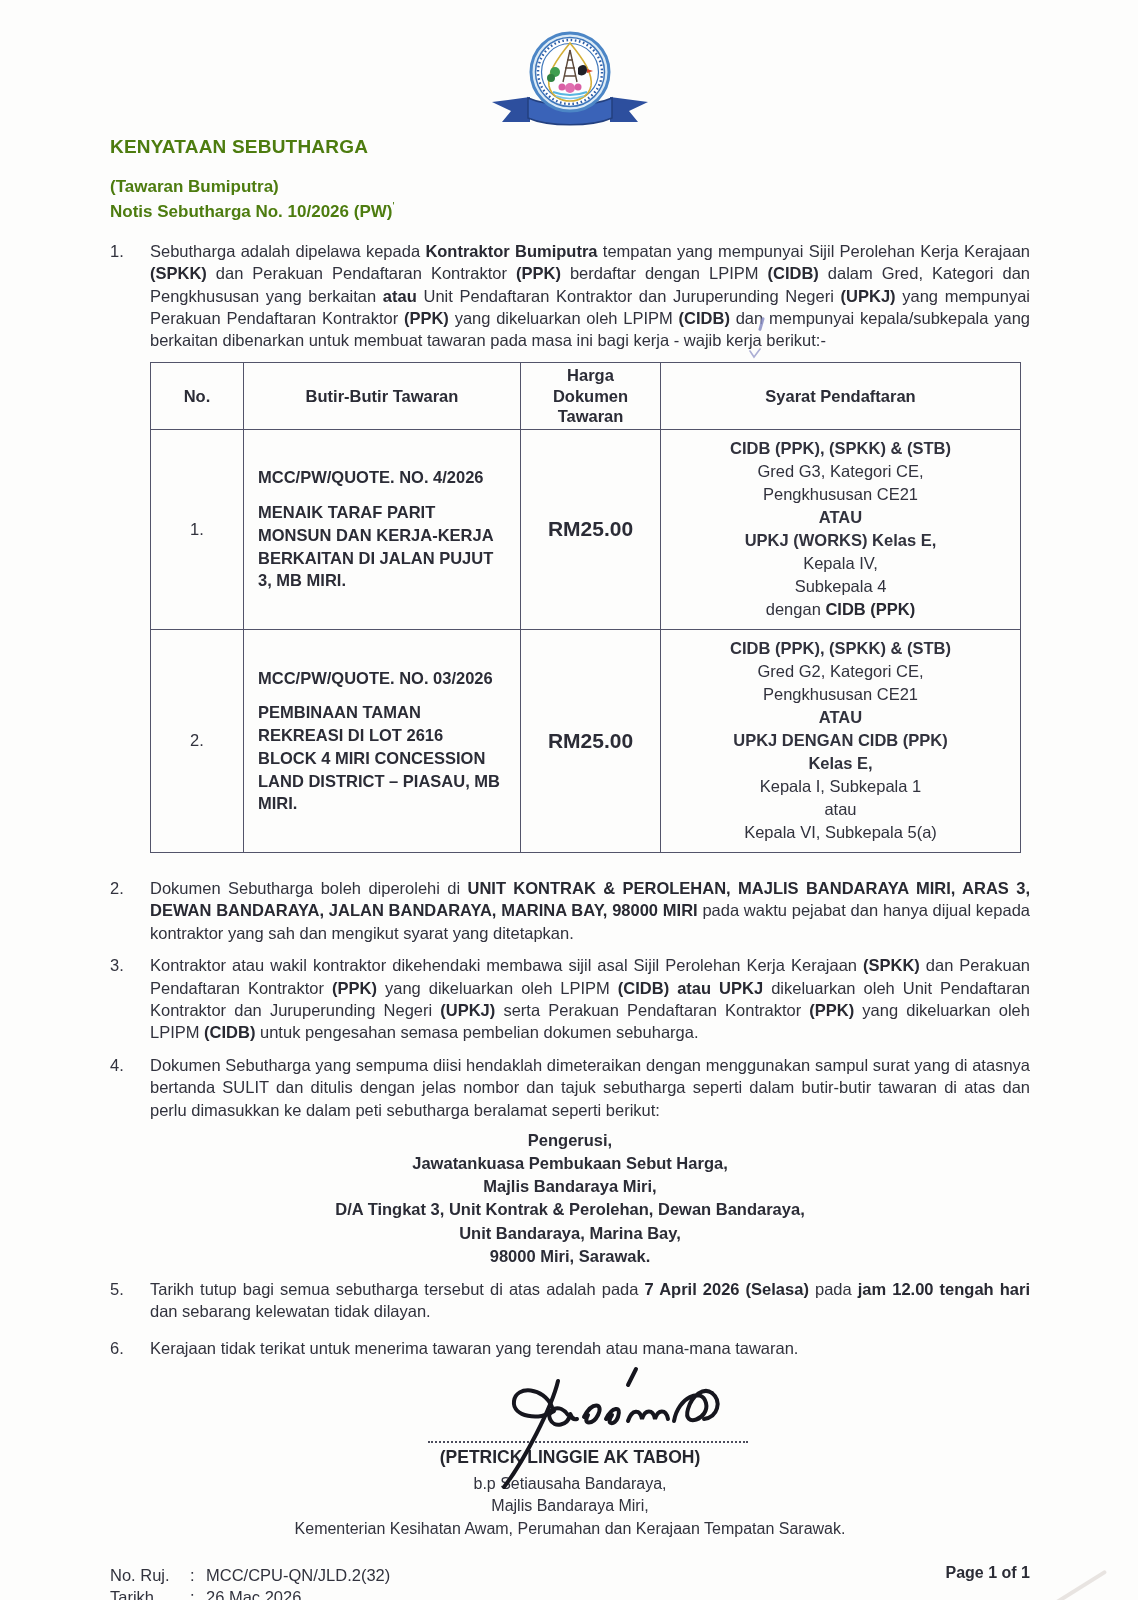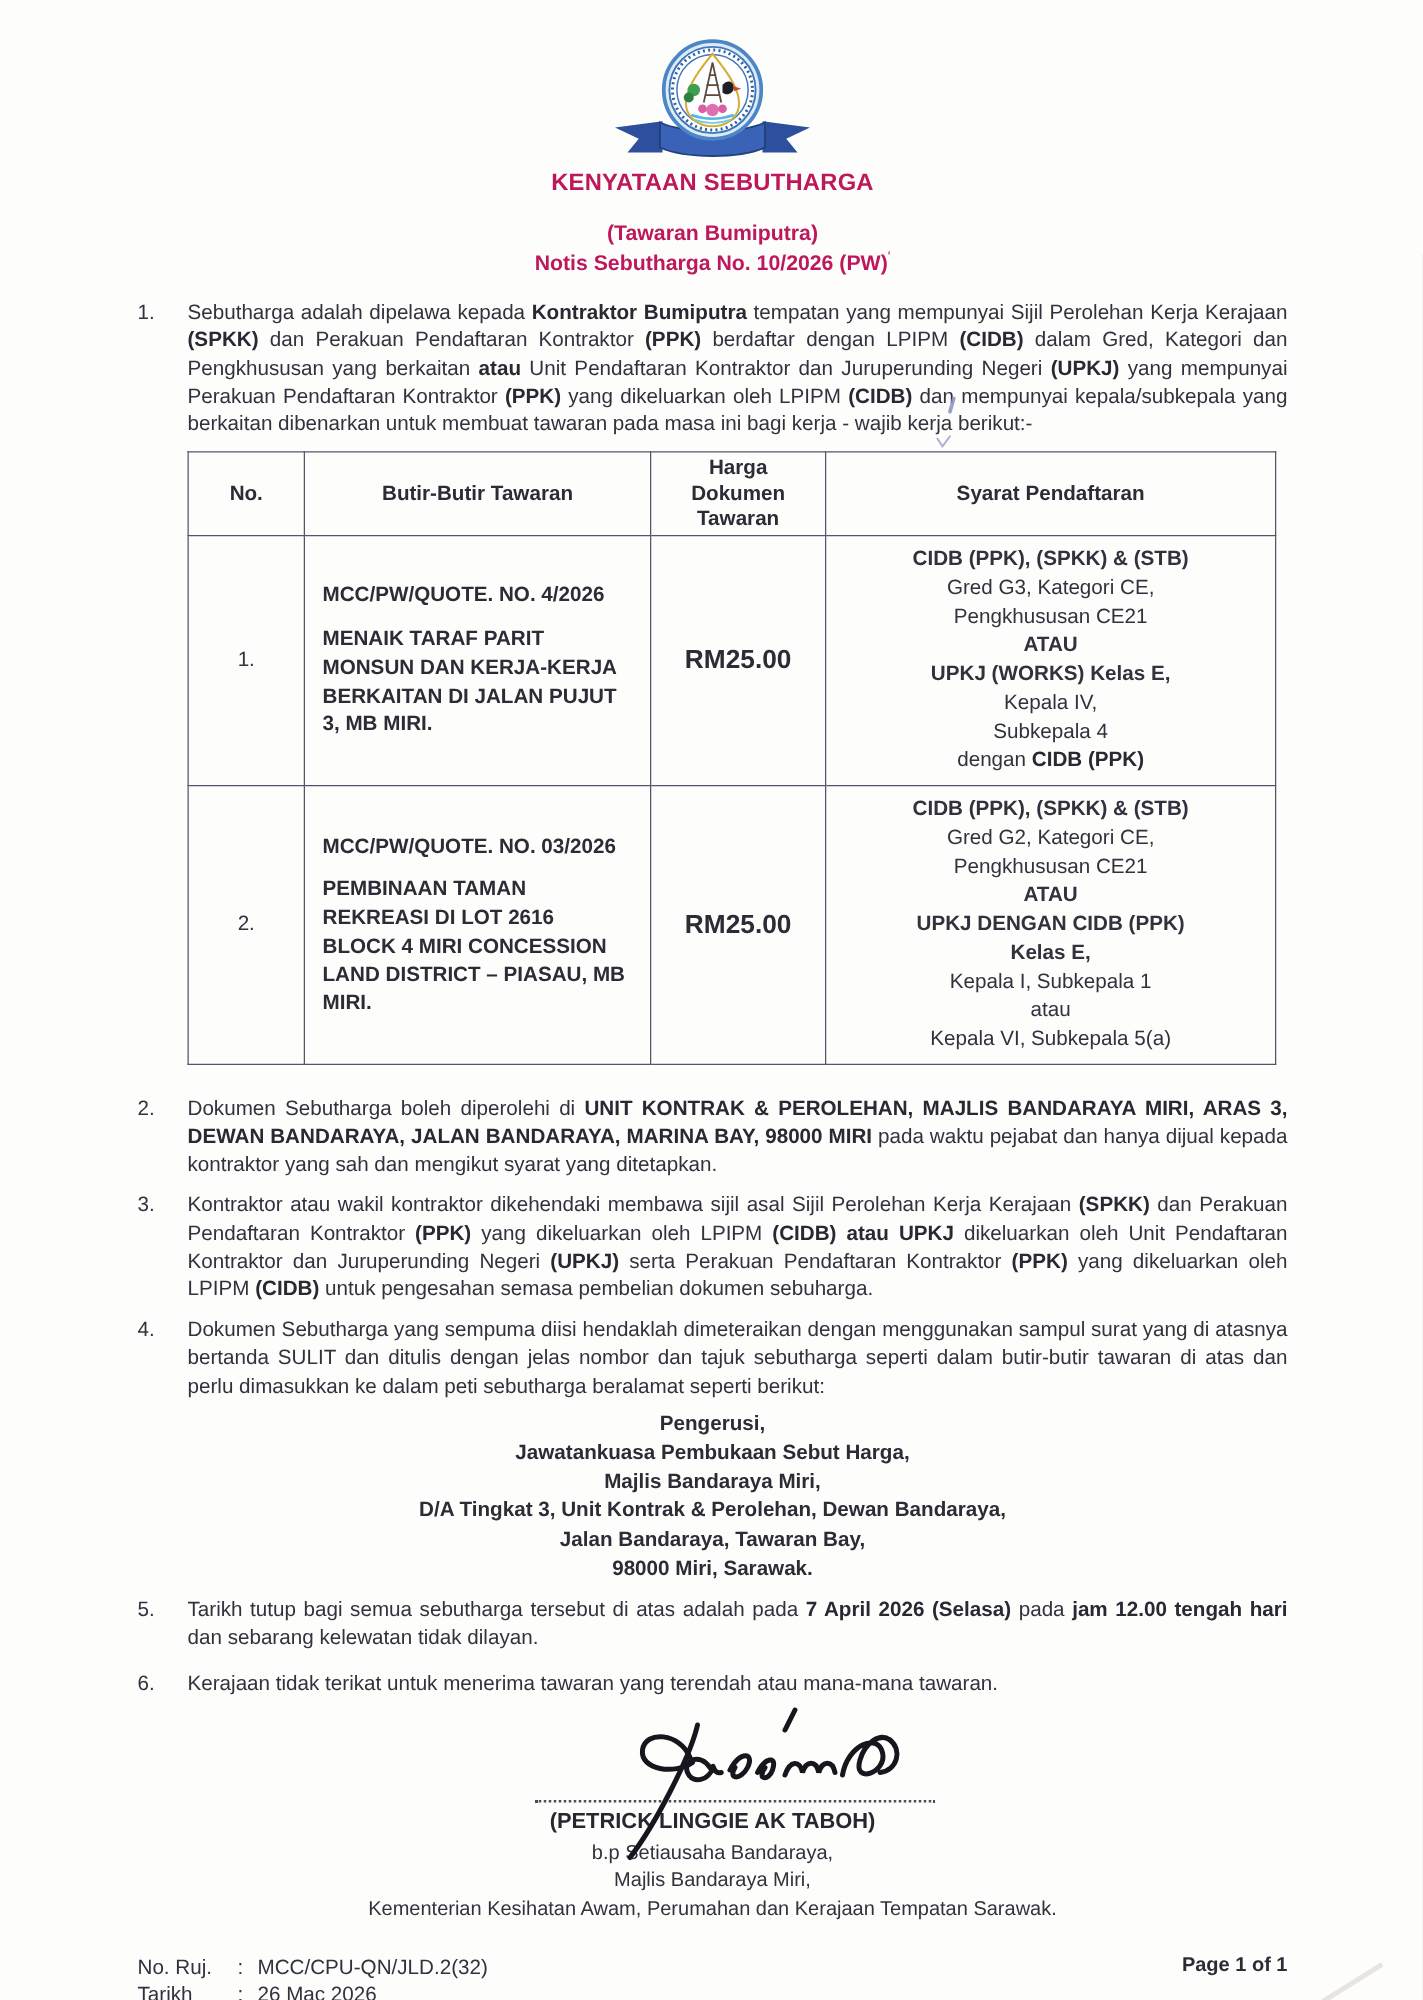--- a/index.html
+++ b/index.html
@@ -7,21 +7,21 @@
     width:1138px;height:1600px;position:relative;margin:0 auto;
     background:#fdfdfc;overflow:hidden;
     font-family:"Liberation Sans","DejaVu Sans",sans-serif;
     color:#31323d;
   }
   .content{position:absolute;left:110px;right:108px;top:0;}
   b{font-weight:700;color:#282932;}
 
   .logo-wrap{text-align:center;padding-top:30px;line-height:0;}
 
-  .title-block{text-align:center;font-weight:700;color:#be185d;}
+  .title-block{font-weight:700;color:#4d7c0f;}
   .t1{font-size:19px;margin-top:6px;letter-spacing:.2px;}
   .t2{font-size:17px;margin-top:19px;}
   .t3{font-size:17px;margin-top:3px;}
   .t3 sup{font-size:11px;font-weight:400;}
 
   .para{display:flex;margin-top:14px;font-size:16.5px;line-height:1.36;}
   .para .num{width:40px;flex:none;}
   .para .body{flex:1;text-align:justify;}
   .mt18{margin-top:18px;}
   .mt10{margin-top:10px;}
@@ -173,21 +173,21 @@
     <div class="para mt10">
       <div class="num">4.</div>
       <div class="body"><span>Dokumen Sebutharga yang sempuma diisi hendaklah dimeteraikan dengan menggunakan sampul surat yang di atasnya bertanda SULIT dan ditulis dengan jelas nombor dan tajuk sebutharga seperti dalam butir-butir tawaran di atas dan perlu dimasukkan ke dalam peti sebutharga beralamat seperti berikut:</span></div>
     </div>
 
     <div class="address-block">
       <div>Pengerusi,</div>
       <div>Jawatankuasa Pembukaan Sebut Harga,</div>
       <div>Majlis Bandaraya Miri,</div>
       <div>D/A Tingkat 3, Unit Kontrak &amp; Perolehan, Dewan Bandaraya,</div>
-      <div>Jalan Bandaraya, Tawaran Bay,</div>
+      <div>Unit Bandaraya, Marina Bay,</div>
       <div>98000 Miri, Sarawak.</div>
     </div>
 
     <div class="para mt10">
       <div class="num">5.</div>
       <div class="body"><span>Tarikh tutup bagi semua sebutharga tersebut di atas adalah pada </span><b>7 April 2026 (Selasa)</b><span> pada </span><b>jam 12.00 tengah hari</b><span> dan sebarang kelewatan tidak dilayan.</span></div>
     </div>
 
     <div class="para" style="margin-top:14px;">
       <div class="num">6.</div>

